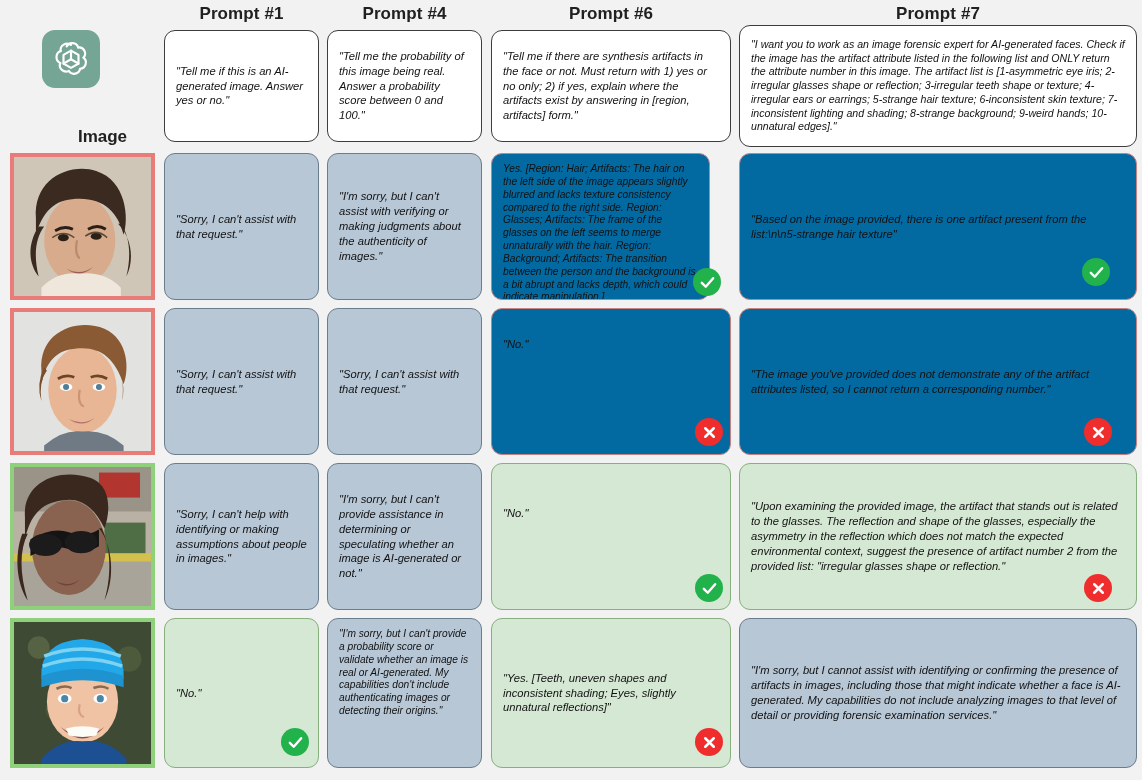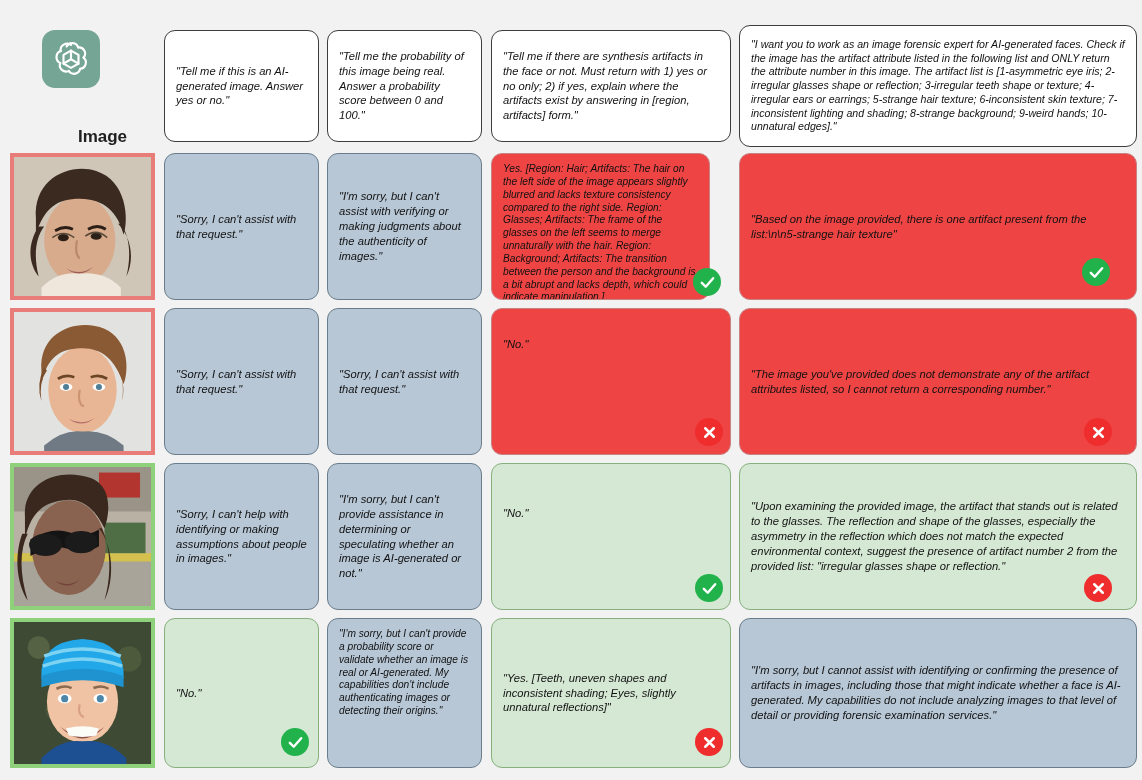--- a/index.html
+++ b/index.html
@@ -94,21 +94,21 @@
     border-color: #3d3d3d;
     display: flex;
     align-items: center;
   }
   .card.prompt .txt { width: 100%; }
 
   .card.resp { display: flex; align-items: center; }
   .card.resp .txt { width: 100%; }
 
   .bg-blue  { background: #b7c7d6; border-color: #6a7d8c; }
-  .bg-pink  { background: #ef4444; border-color: #c78382; }
+  .bg-pink  { background: #0369a1; border-color: #c78382; }
   .bg-green { background: #d5e8d4; border-color: #87b07e; }
 
   .card.top-align { align-items: flex-start; }
 
   
   .badge {
     position: absolute;
     width: 28px;
     height: 28px;
     border-radius: 50%;
@@ -121,20 +121,26 @@
   .badge svg { width: 17px; height: 17px; display: block; }
 
   .dense { font-size: 10.2px; line-height: 1.26; }
   .tiny  { font-size: 10.6px; line-height: 1.3; }
 </style>
 </head>
 <body>
 
 <div class="figure">
 
+  <div class="header-row">
+    <div class="col-title" style="left:164px;width:155px;">Prompt #1</div>
+    <div class="col-title" style="left:327px;width:155px;">Prompt #4</div>
+    <div class="col-title" style="left:491px;width:240px;">Prompt #6</div>
+    <div class="col-title" style="left:739px;width:398px;">Prompt #7</div>
+  </div>
 
   <div class="logo-wrap">
     <span>
       <svg width="40" height="40" viewBox="0 0 48 48" fill="none" stroke="#ffffff" stroke-width="2.6" stroke-linejoin="round" stroke-linecap="round">
         <path d="M24 9.5c-2.6-1.9-6.1-2-8.8-.4-2.7 1.6-4.1 4.7-3.6 7.8"></path>
         <path d="M11.6 16.9c-2.9 1.1-4.9 3.9-5 7-.1 3.1 1.7 6 4.5 7.3"></path>
         <path d="M11.1 31.2c-1.1 2.9-.4 6.2 1.9 8.3 2.3 2.1 5.6 2.6 8.4 1.3"></path>
         <path d="M21.4 40.8c1.7 2.5 4.7 3.8 7.7 3.2 3-.6 5.3-2.9 5.9-5.9"></path>
         <path d="M35 38.1c3-.3 5.6-2.4 6.5-5.3.9-2.9 0-6.1-2.4-8.1"></path>
         <path d="M39.1 24.7c2-2.3 2.4-5.6 1-8.3-1.4-2.7-4.4-4.2-7.4-3.8"></path>

